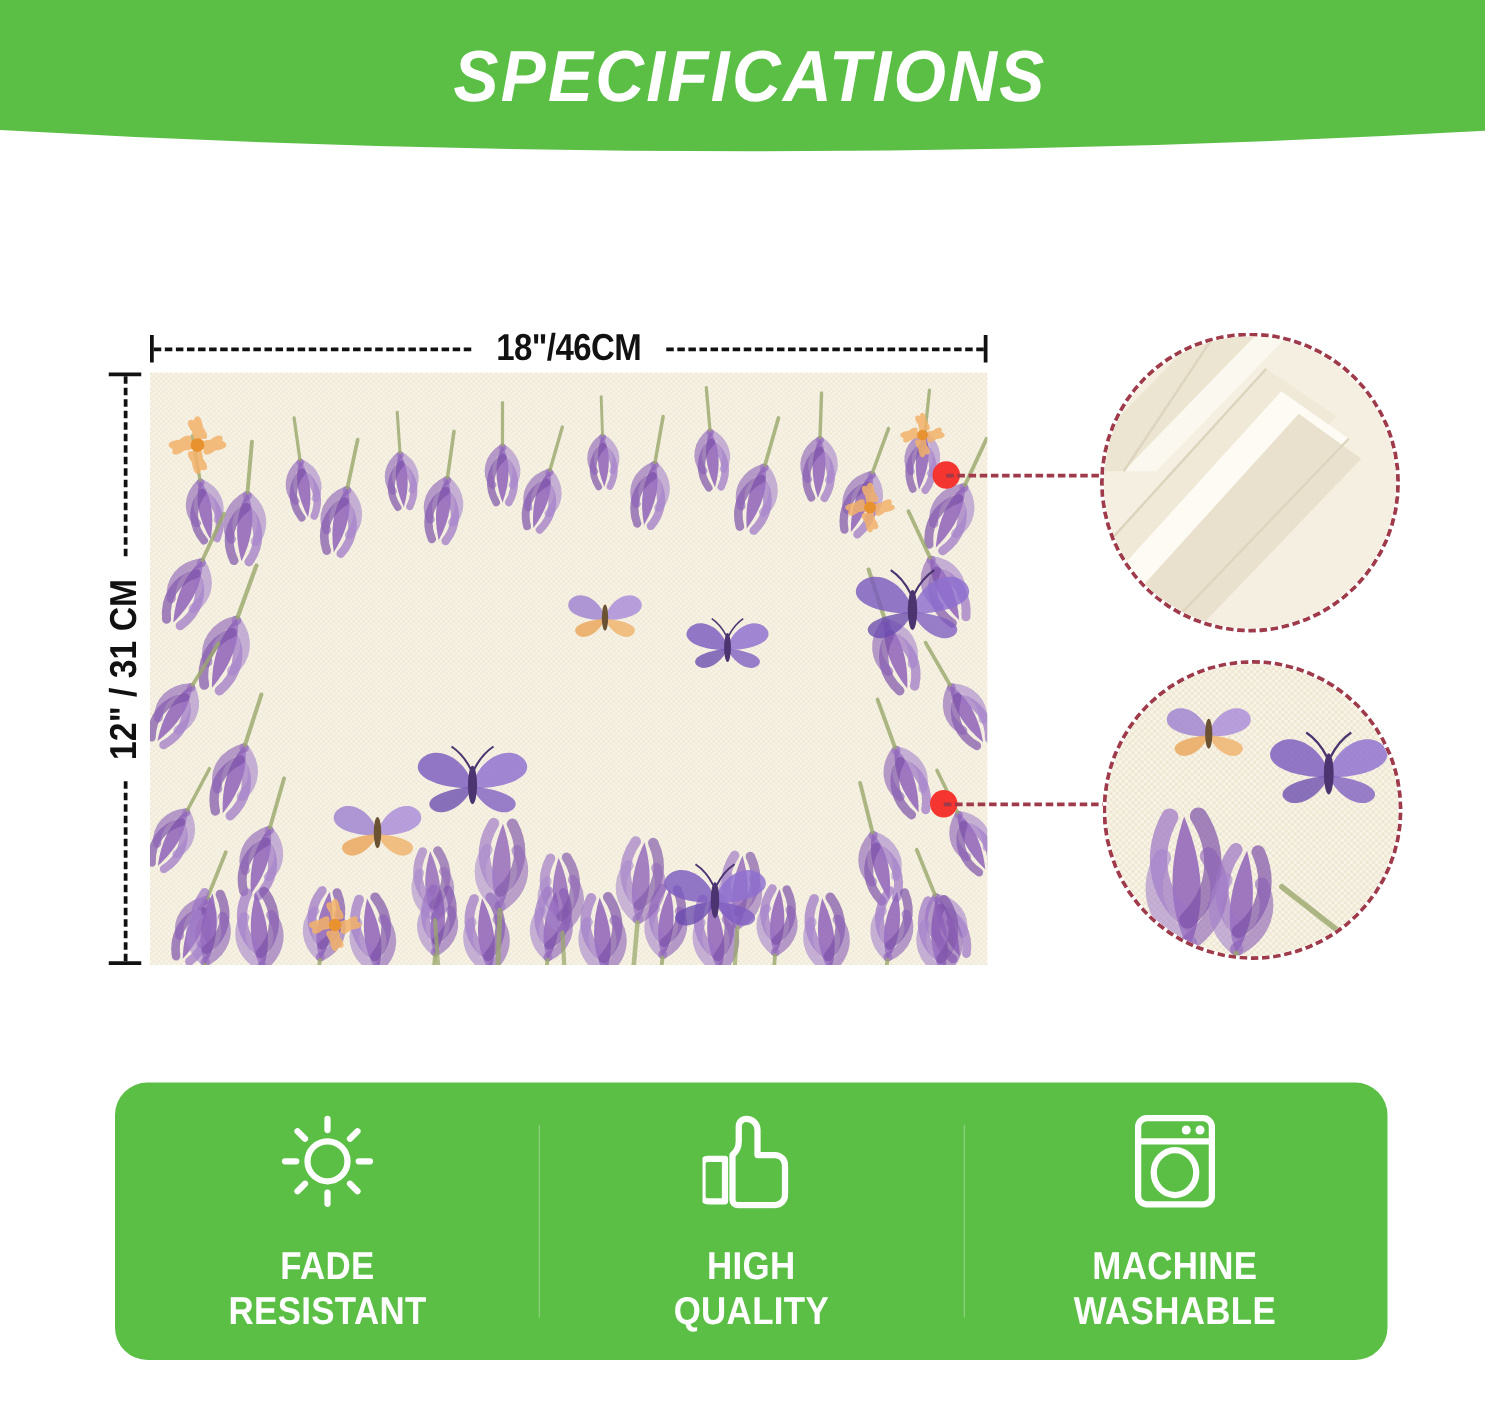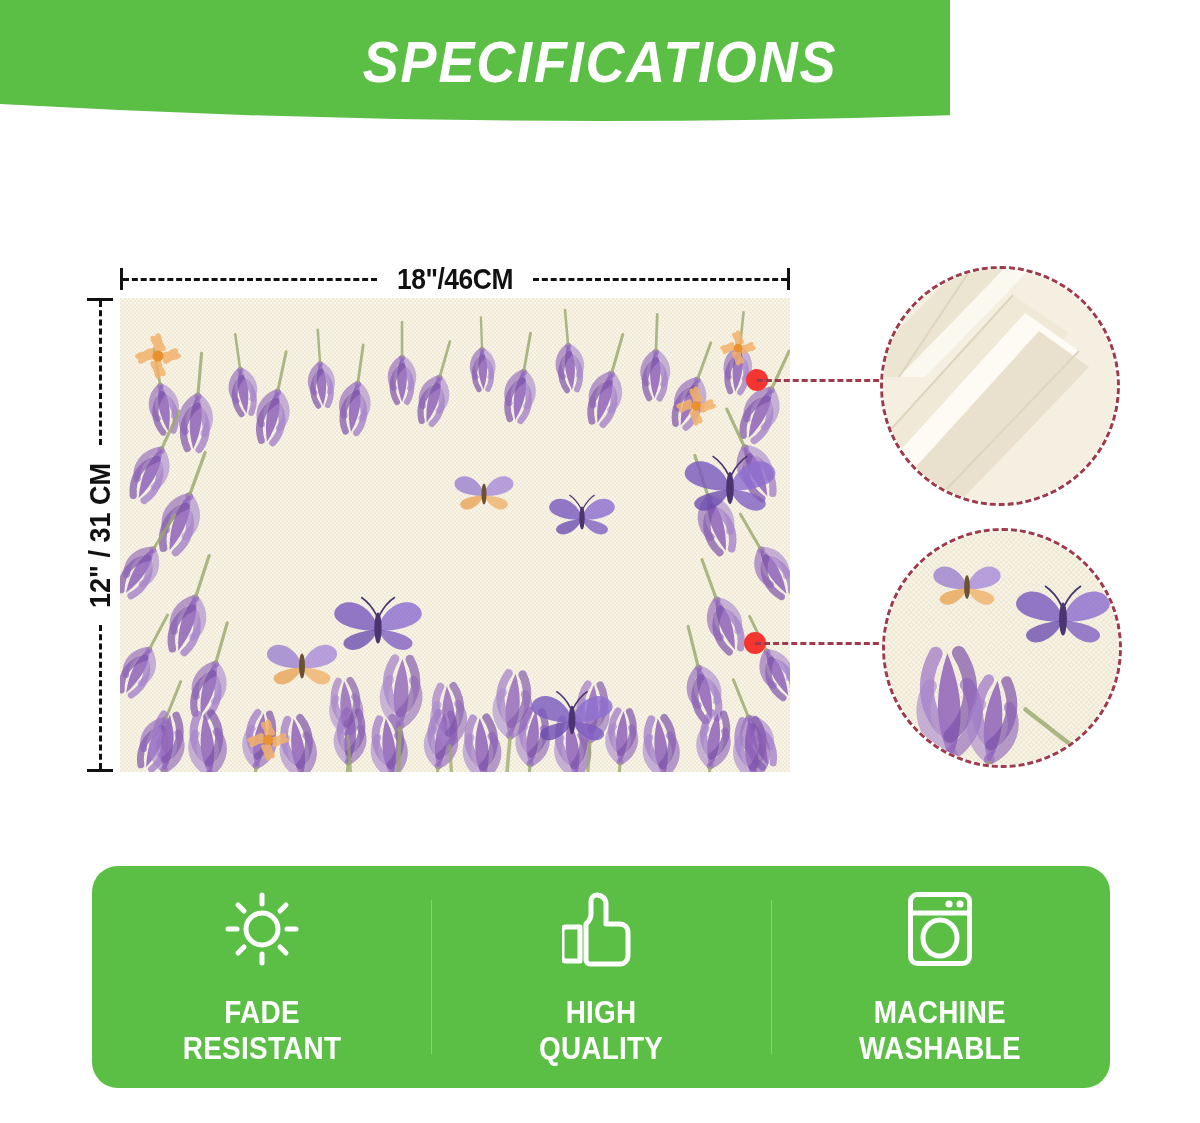--- a/index.html
+++ b/index.html
@@ -10,21 +10,21 @@
     background: #ffffff;
     font-family: "Liberation Sans", sans-serif;
     position: relative;
     overflow: hidden;
   }
 
   
   .header-banner {
     position: absolute;
     left: 0; top: 0;
-    width: 950px;
+    width: 1188px;
     height: 126px;
     overflow: hidden;
   }
   .header-banner svg { display: block; }
   .header-title {
     position: absolute;
     left: 0; top: 30px;
     width: 1200px;
     text-align: center;
     color: #ffffff;

